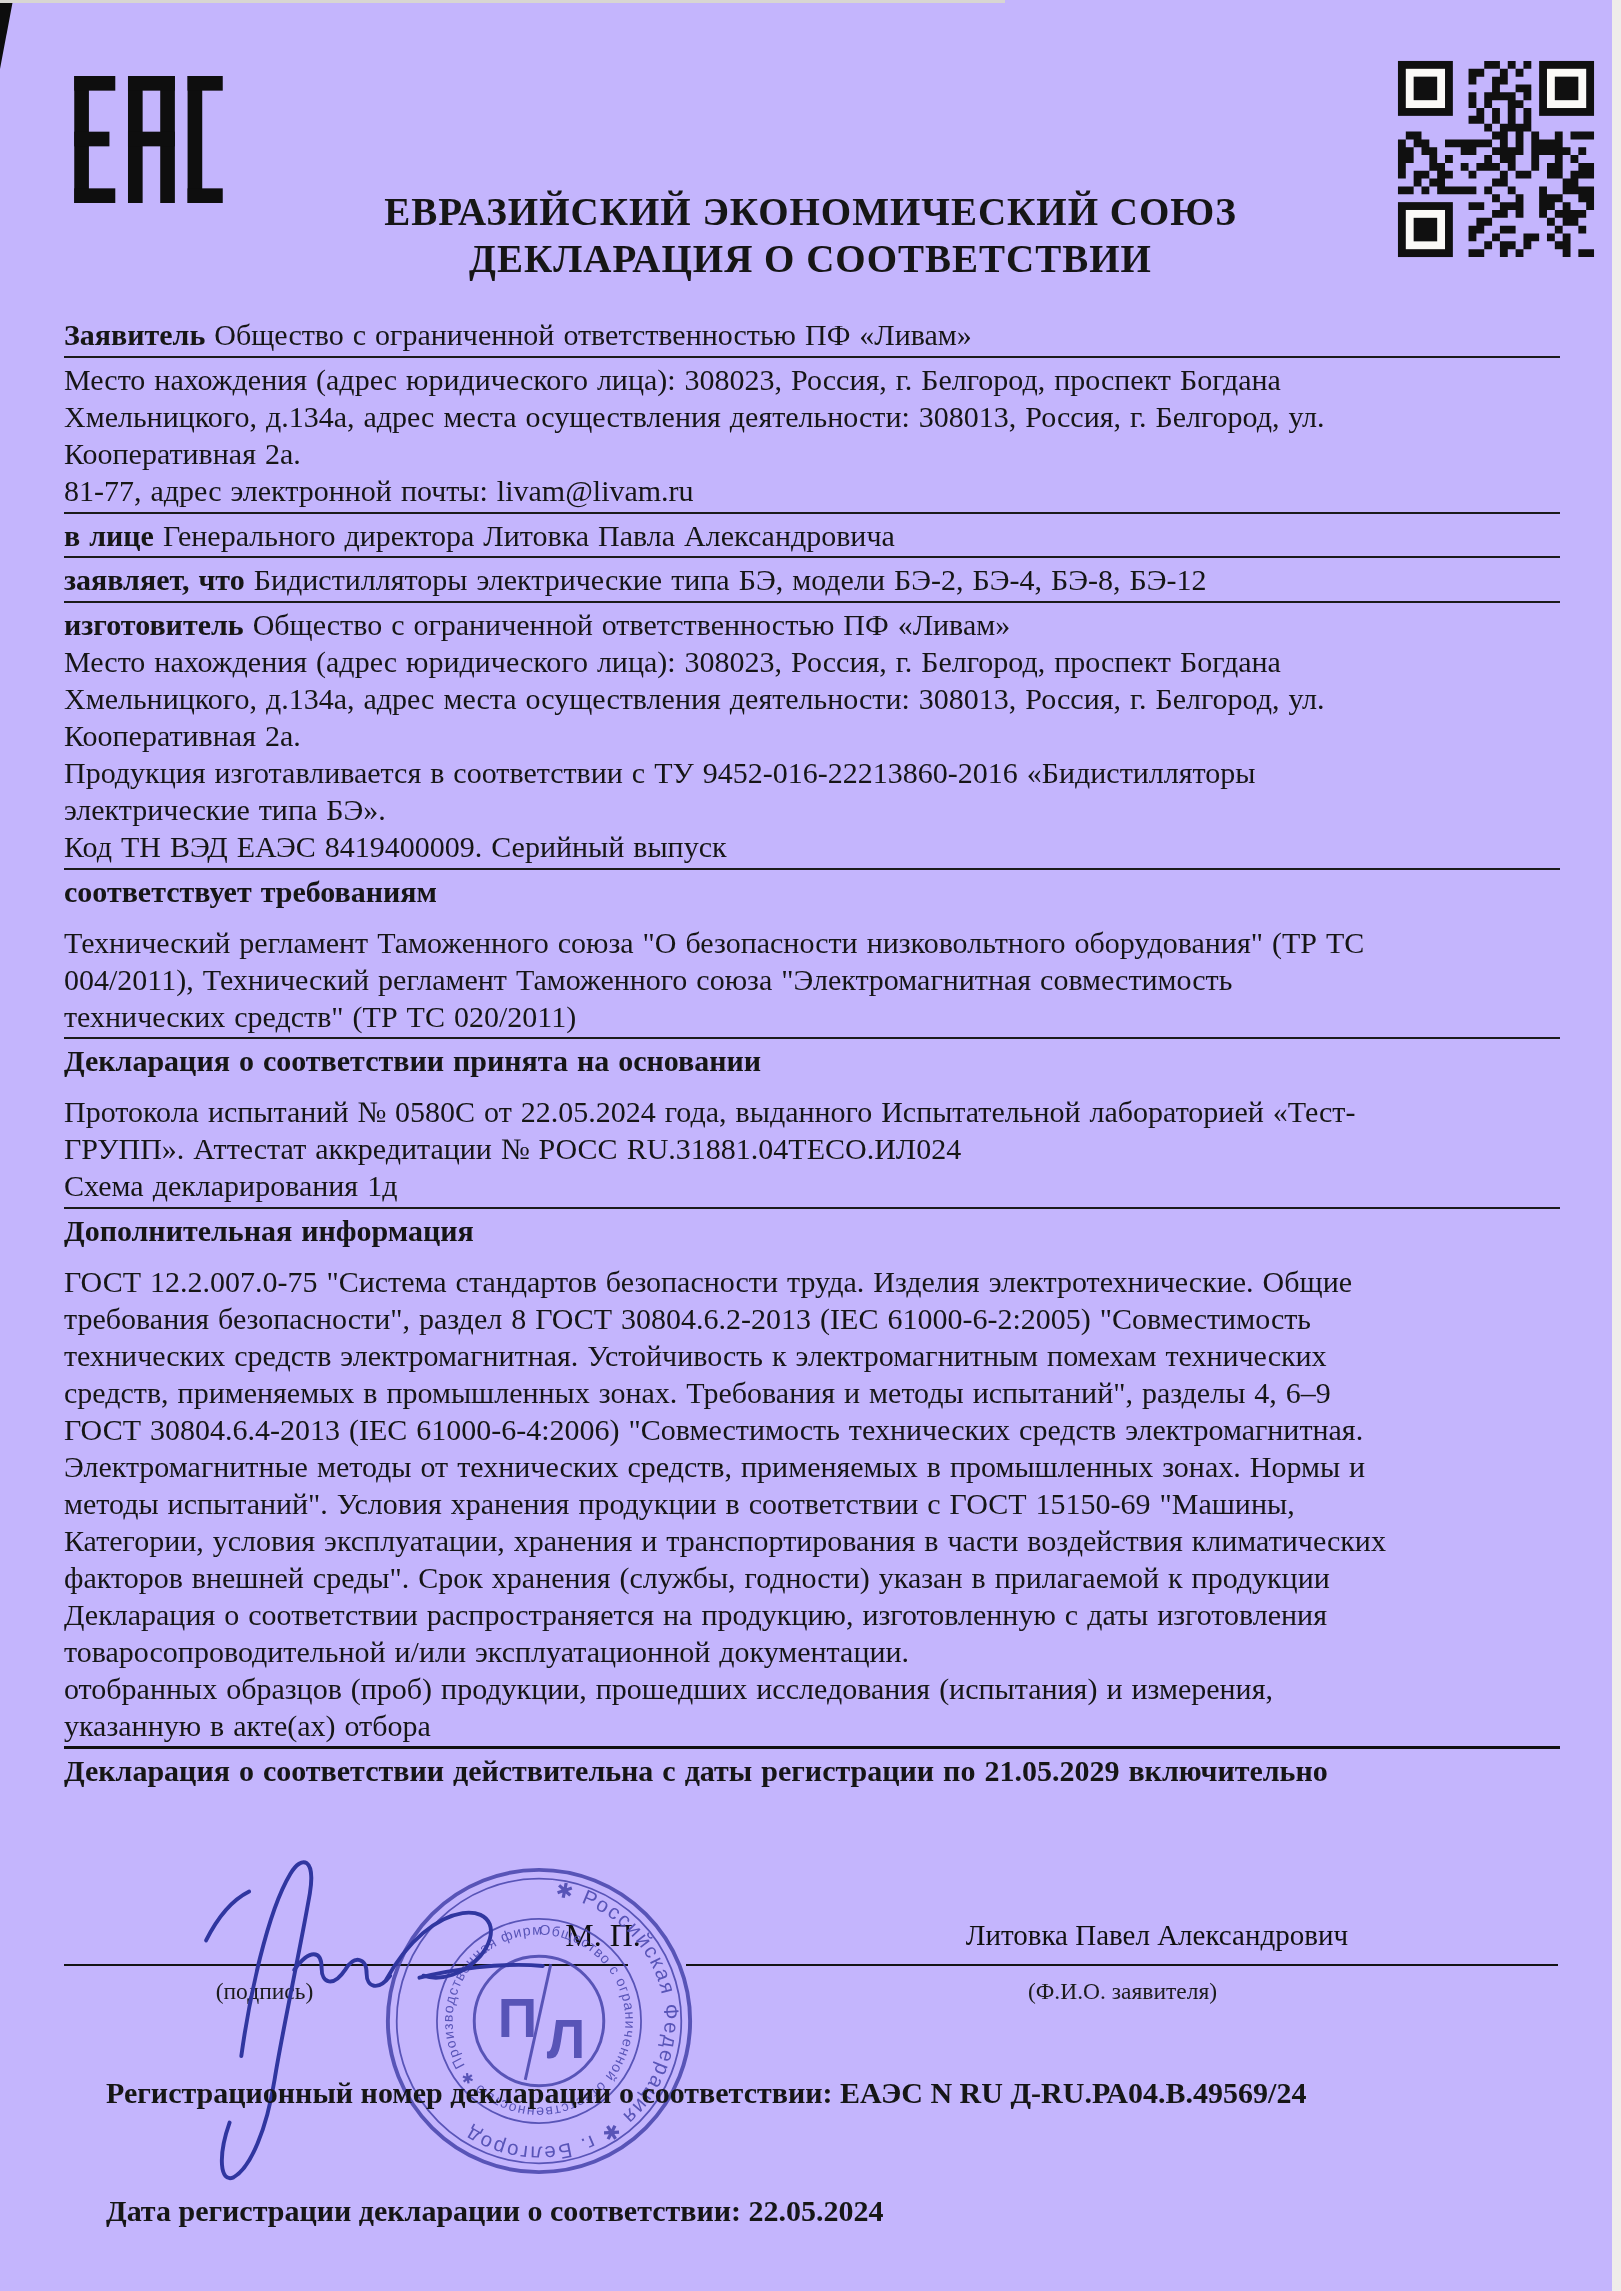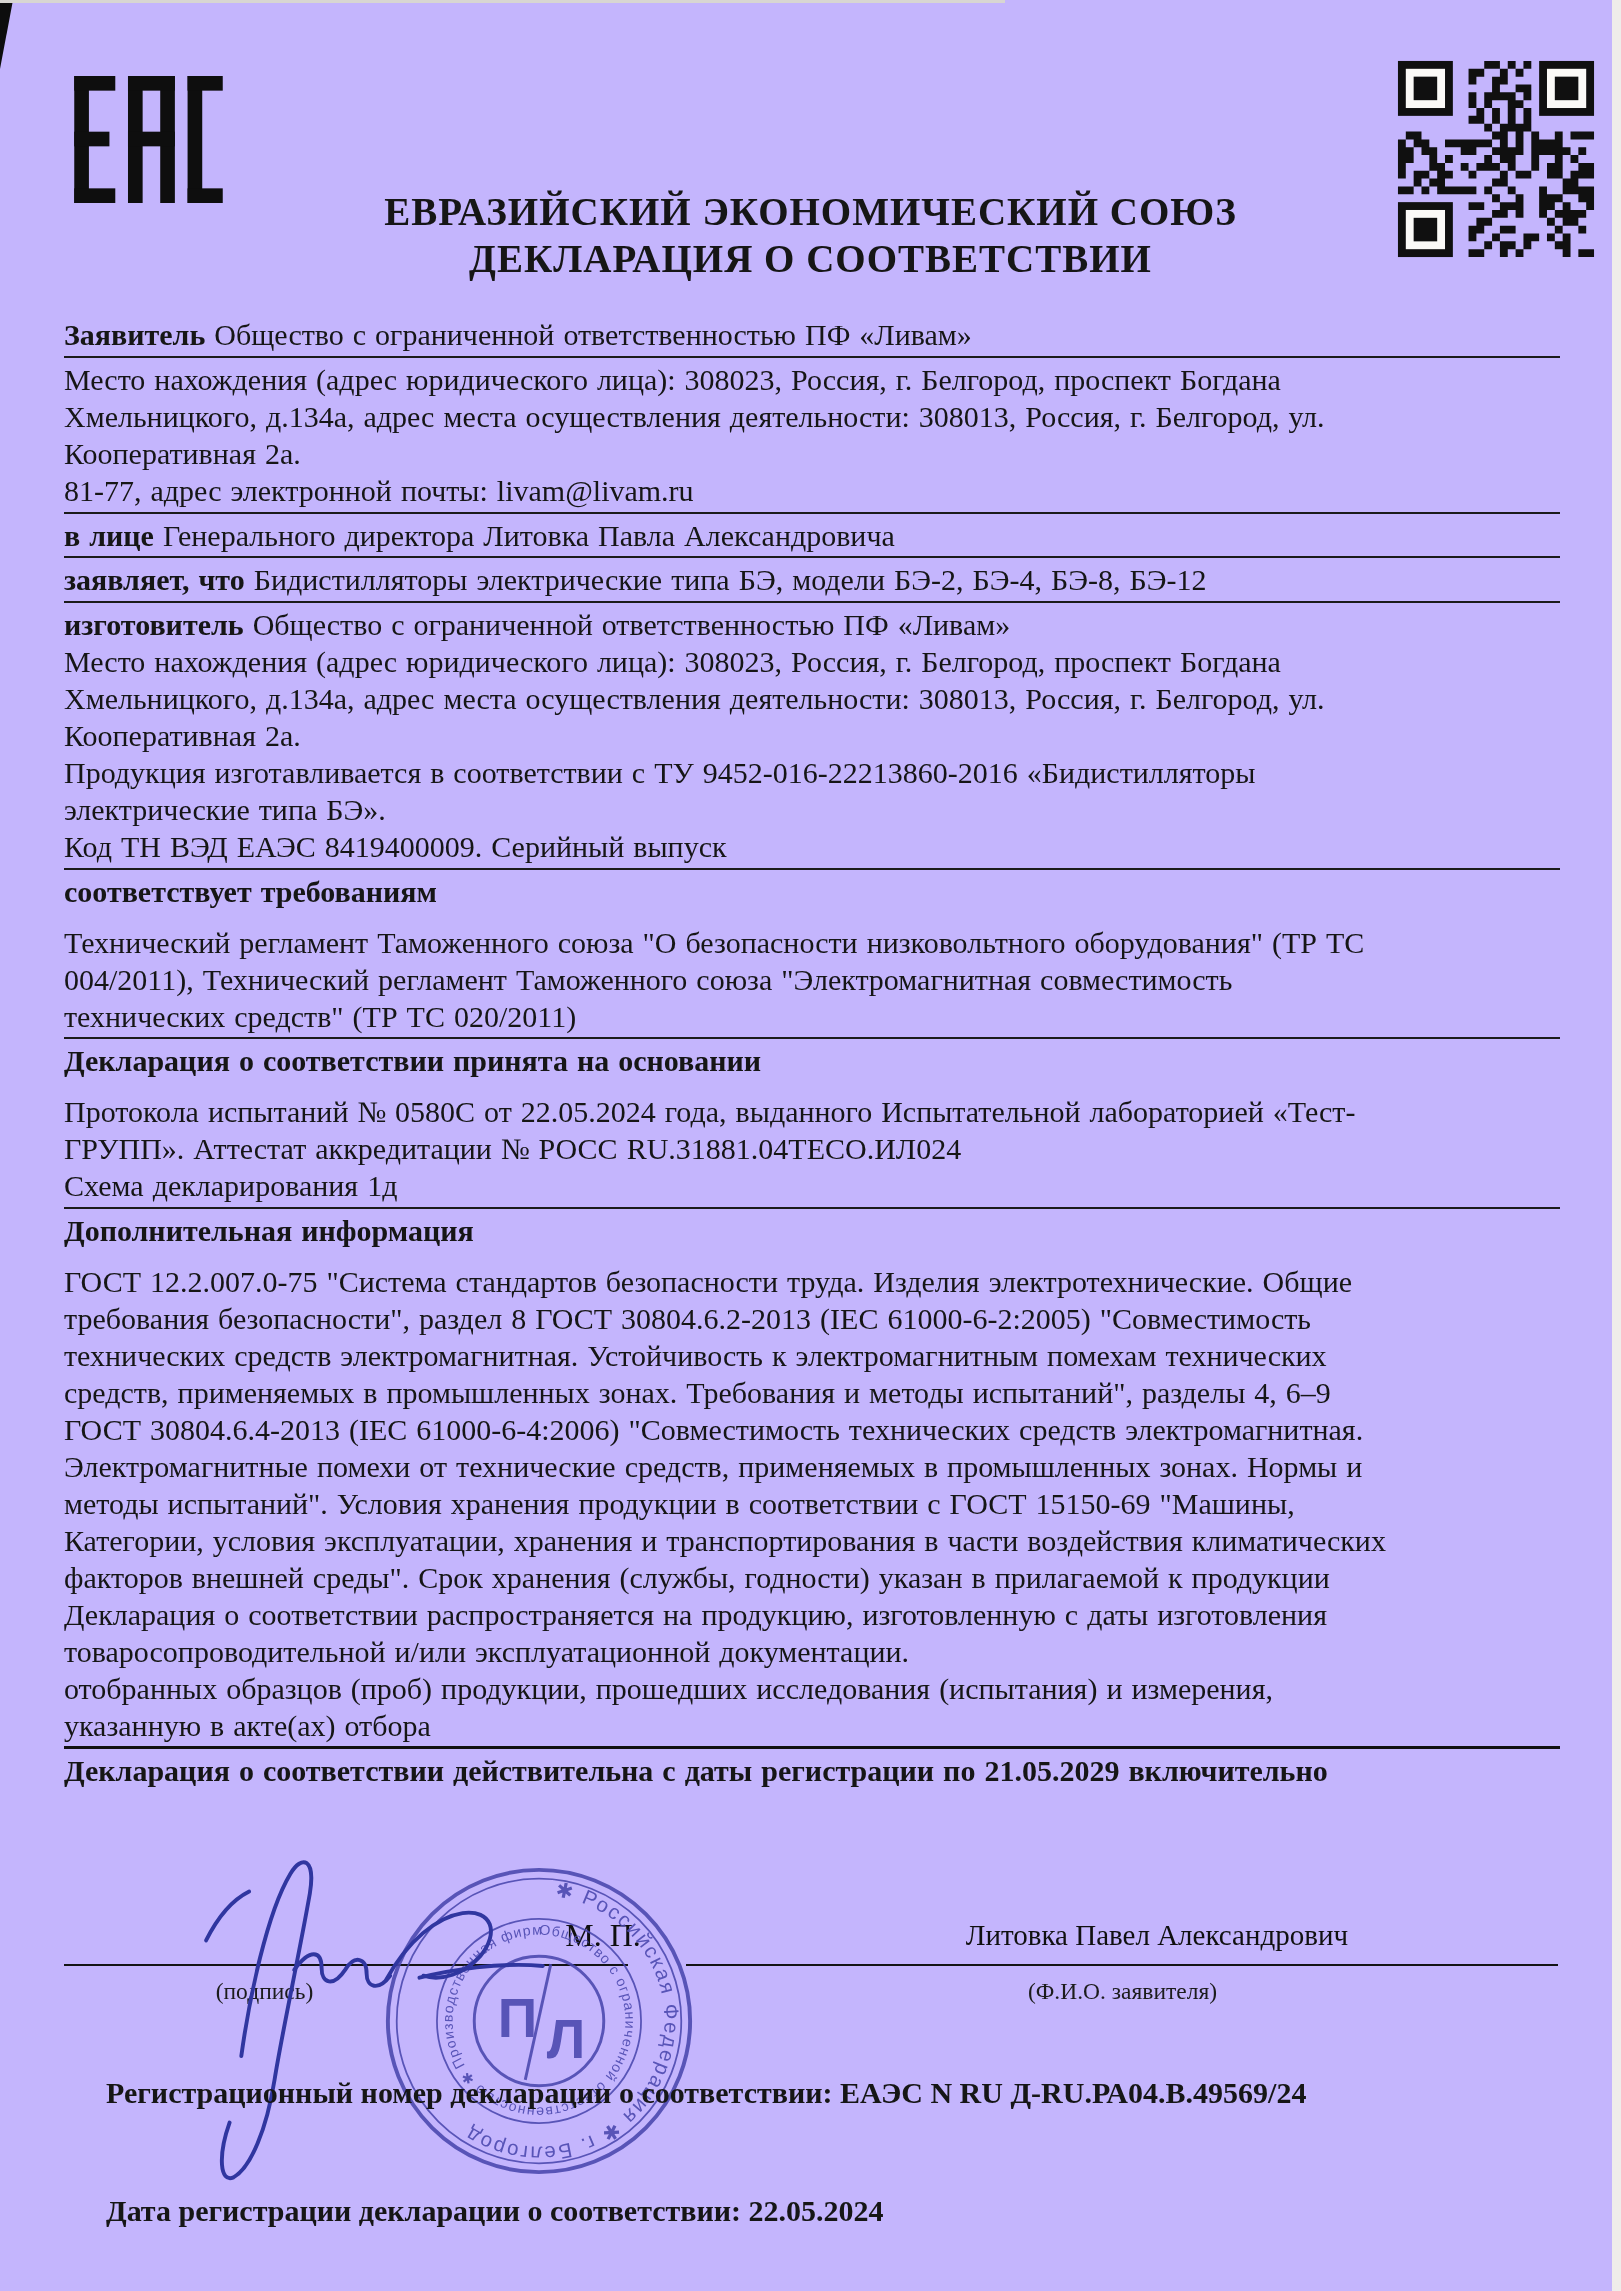--- a/index.html
+++ b/index.html
@@ -127,21 +127,21 @@
       <div class="line"><b class="lead"></b><span class="rest">ГРУПП». Аттестат аккредитации № РОСС RU.31881.04ТЕСО.ИЛ024</span></div>
       <div class="line"><b class="lead"></b><span class="rest">Схема декларирования 1д</span></div>
       <div class="rule"></div>
       <div class="line"><b class="lead">Дополнительная информация</b><span class="rest"></span></div>
       <div class="spacer"></div>
       <div class="line"><b class="lead"></b><span class="rest">ГОСТ 12.2.007.0-75 "Система стандартов безопасности труда. Изделия электротехнические. Общие</span></div>
       <div class="line"><b class="lead"></b><span class="rest">требования безопасности", раздел 8 ГОСТ 30804.6.2-2013 (IEC 61000-6-2:2005) "Совместимость</span></div>
       <div class="line"><b class="lead"></b><span class="rest">технических средств электромагнитная. Устойчивость к электромагнитным помехам технических</span></div>
       <div class="line"><b class="lead"></b><span class="rest">средств, применяемых в промышленных зонах. Требования и методы испытаний", разделы 4, 6–9</span></div>
       <div class="line"><b class="lead"></b><span class="rest">ГОСТ 30804.6.4-2013 (IEC 61000-6-4:2006) "Совместимость технических средств электромагнитная.</span></div>
-      <div class="line"><b class="lead"></b><span class="rest">Электромагнитные помехи от технические средств, применяемых в промышленных зонах. Нормы и</span></div>
+      <div class="line"><b class="lead"></b><span class="rest">Электромагнитные методы от технических средств, применяемых в промышленных зонах. Нормы и</span></div>
       <div class="line"><b class="lead"></b><span class="rest">методы испытаний". Условия хранения продукции в соответствии с ГОСТ 15150-69 "Машины,</span></div>
       <div class="line"><b class="lead"></b><span class="rest">Категории, условия эксплуатации, хранения и транспортирования в части воздействия климатических</span></div>
       <div class="line"><b class="lead"></b><span class="rest">факторов внешней среды". Срок хранения (службы, годности) указан в прилагаемой к продукции</span></div>
       <div class="line"><b class="lead"></b><span class="rest">Декларация о соответствии распространяется на продукцию, изготовленную с даты изготовления</span></div>
       <div class="line"><b class="lead"></b><span class="rest">товаросопроводительной и/или эксплуатационной документации.</span></div>
       <div class="line"><b class="lead"></b><span class="rest">отобранных образцов (проб) продукции, прошедших исследования (испытания) и измерения,</span></div>
       <div class="line"><b class="lead"></b><span class="rest">указанную в акте(ах) отбора</span></div>
       <div class="rule thick"></div>
       <div class="line"><b class="lead">Декларация о соответствии действительна с даты регистрации по 21.05.2029 включительно</b><span class="rest"></span></div>
     </div>

